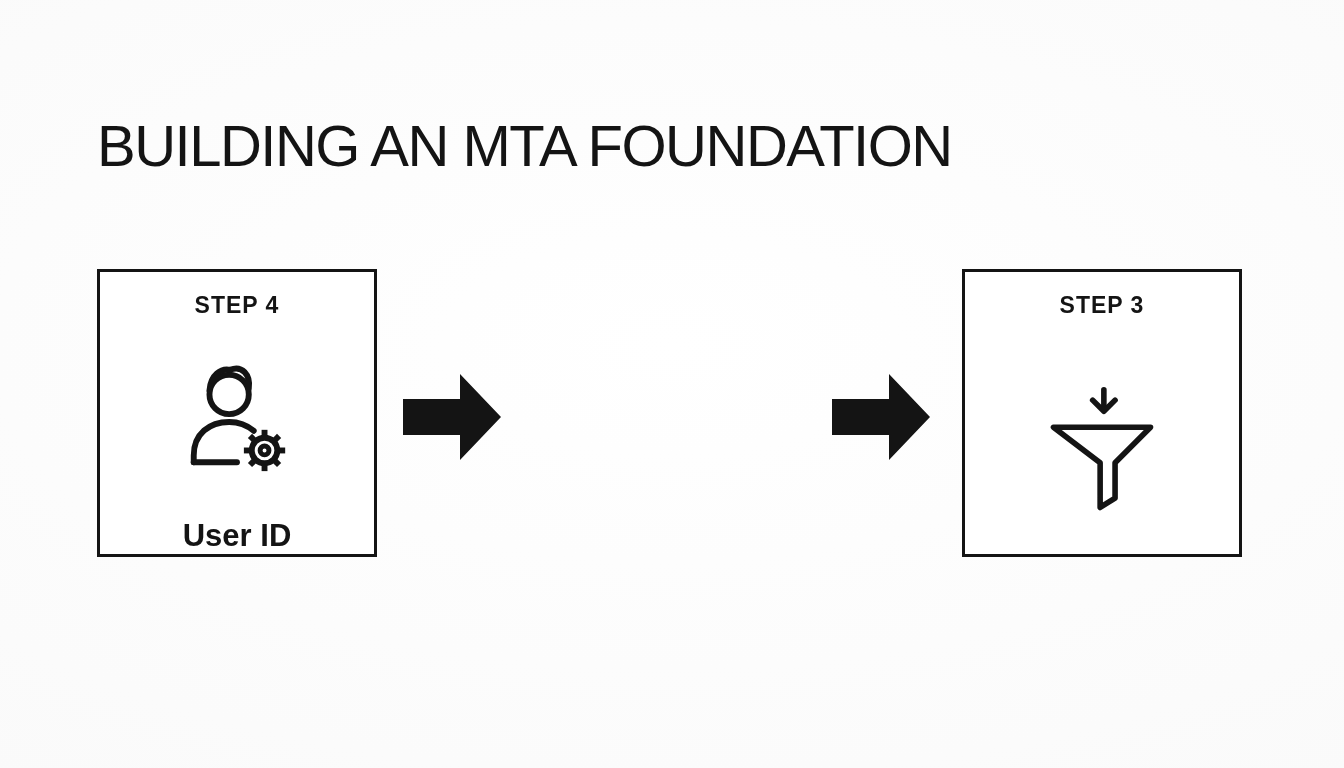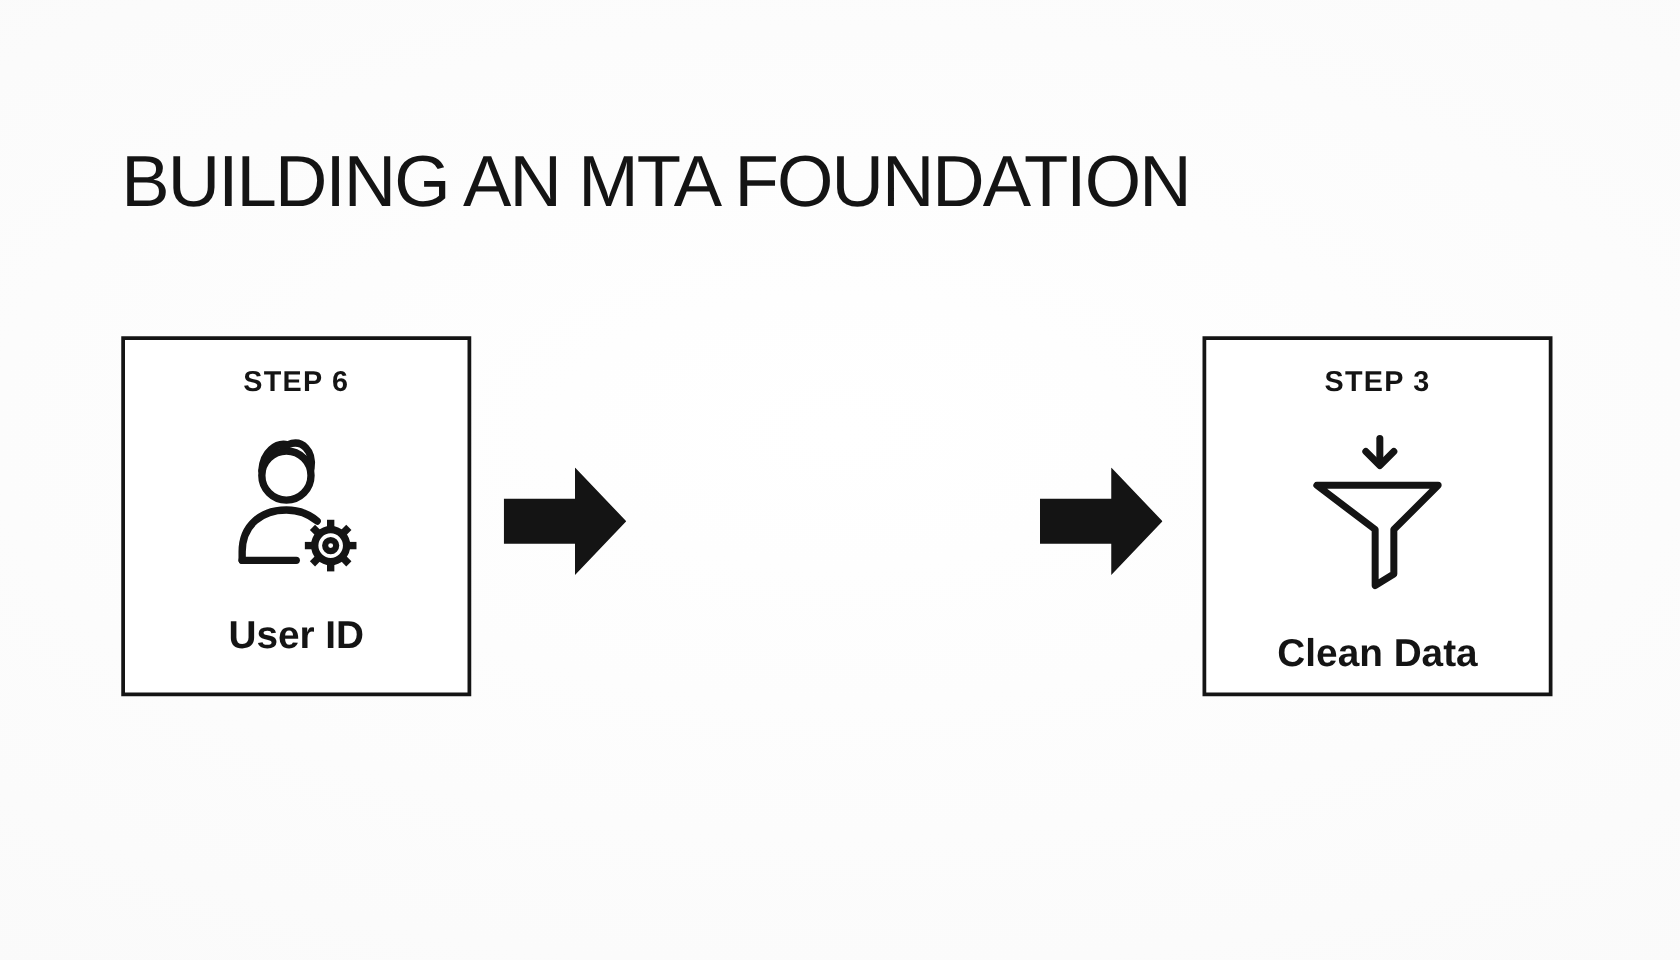--- a/index.html
+++ b/index.html
@@ -52,41 +52,40 @@
     color: #141414;
   }
   .icon-wrap {
     flex: 1;
     display: flex;
     align-items: center;
     justify-content: center;
     width: 100%;
   }
   .step-name {
-    margin-bottom: 28px;
     font-size: 31px;
     font-weight: bold;
     color: #141414;
   }
   .arrow {
     position: absolute;
     top: 374px;
   }
   .arrow-1 { left: 403px; }
   .arrow-2 { left: 832px; }
 </style>
 </head>
 <body>
 
 <div class="canvas">
 
   <h1 class="title">BUILDING AN MTA FOUNDATION</h1>
 
   <div class="step-box box-1">
-    <div class="step-label">STEP 6</div>
+    <div class="step-label">STEP 4</div>
     <div class="icon-wrap">
       <svg width="118" height="118" viewBox="0 0 120 120">
         <g fill="none" stroke="#141414" stroke-width="6" stroke-linecap="round" stroke-linejoin="round">
           <circle cx="52" cy="35" r="20"></circle>
           <path d="M32 31 C33 15 44 8 53 10 C65 5 74 15 72 29"></path>
           <path d="M16 104 L16 97 C16 75 32 63 52 63 C62 63 70 66 77 72"></path>
           <path d="M16 104 L60 104"></path>
         </g>
         <g fill="none" stroke="#141414" stroke-width="6" stroke-linecap="butt">
           <circle cx="88" cy="92" r="13"></circle>
@@ -118,16 +117,15 @@
     <div class="step-label">STEP 3</div>
     <div class="icon-wrap">
       <svg width="112" height="128" viewBox="0 0 120 135">
         <g fill="none" stroke="#141414" stroke-width="6" stroke-linecap="round" stroke-linejoin="round">
           <line x1="62" y1="2" x2="62" y2="22"></line>
           <polyline points="50,13 62,25 74,13"></polyline>
           <path d="M8 42 L112 42 L74 80 L74 118 L58 128 L58 80 Z"></path>
         </g>
       </svg>
     </div>
-    <div class="step-name">Clean Data</div>
   </div>
 
 </div>
 
 </body></html>

